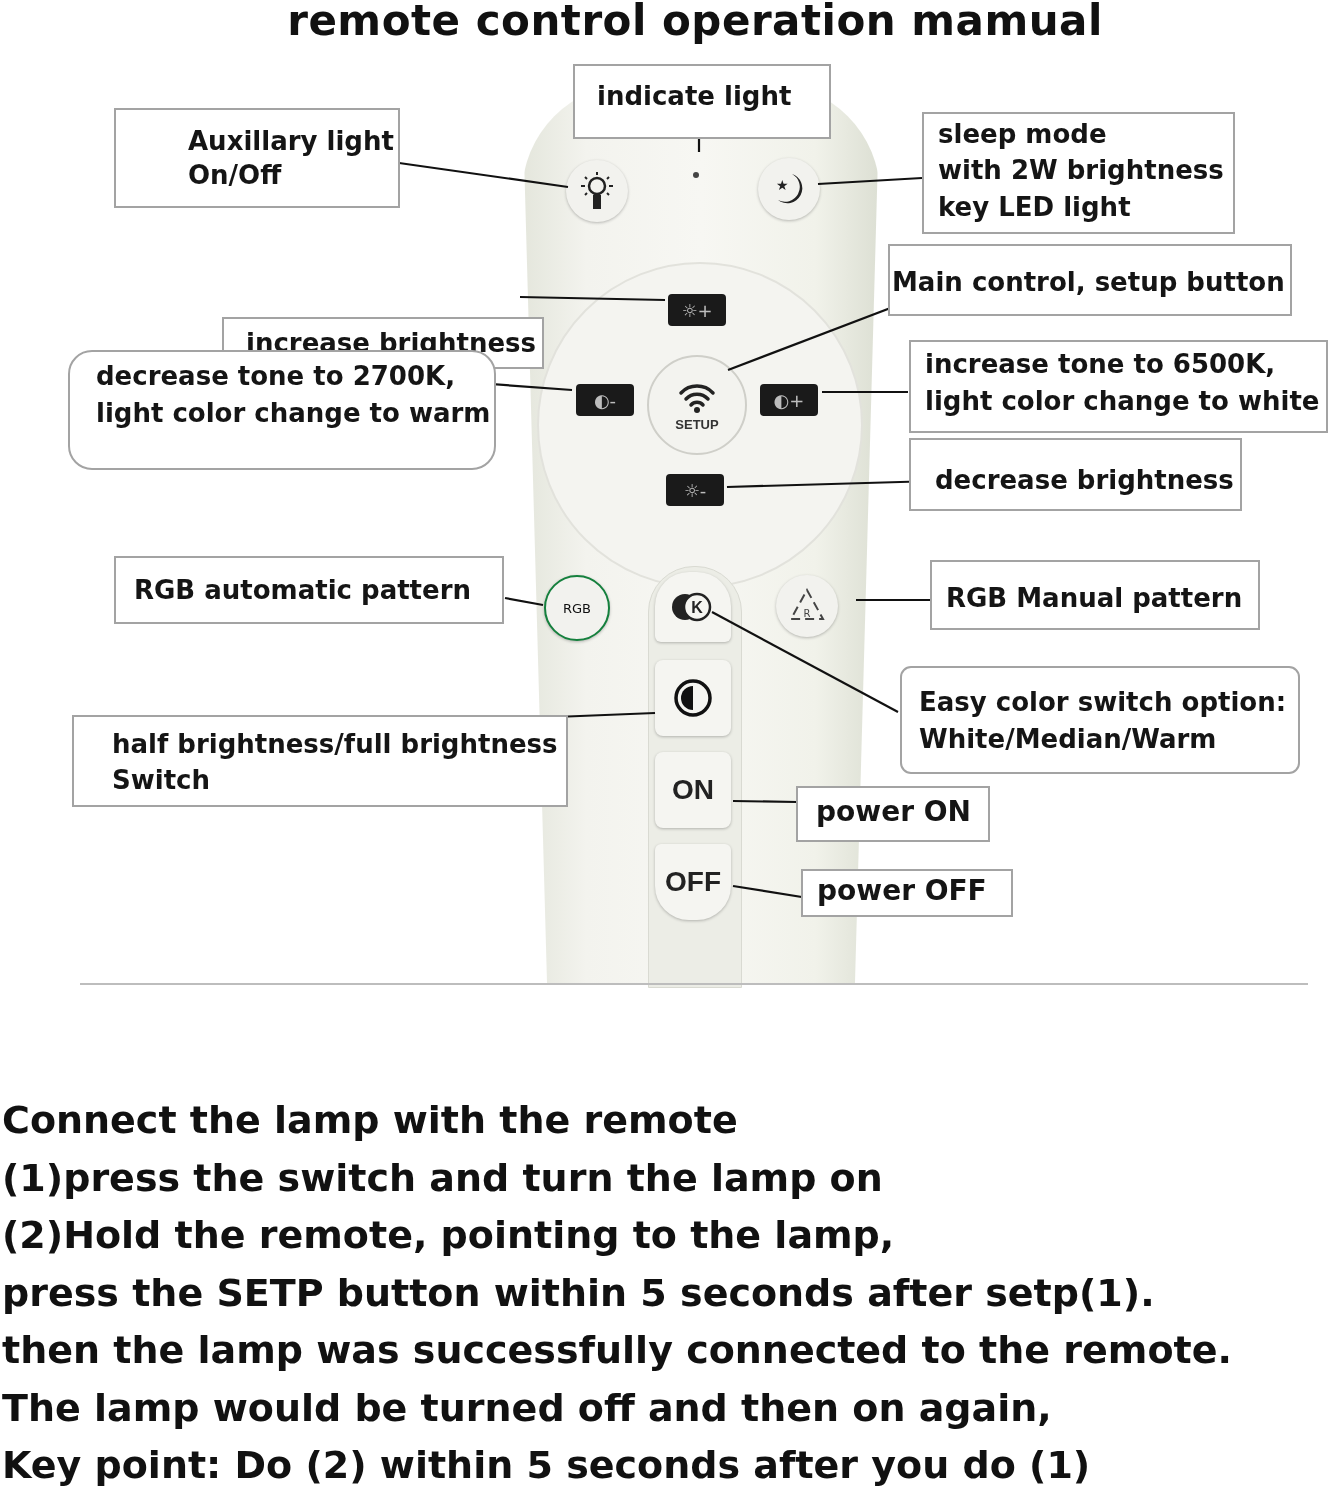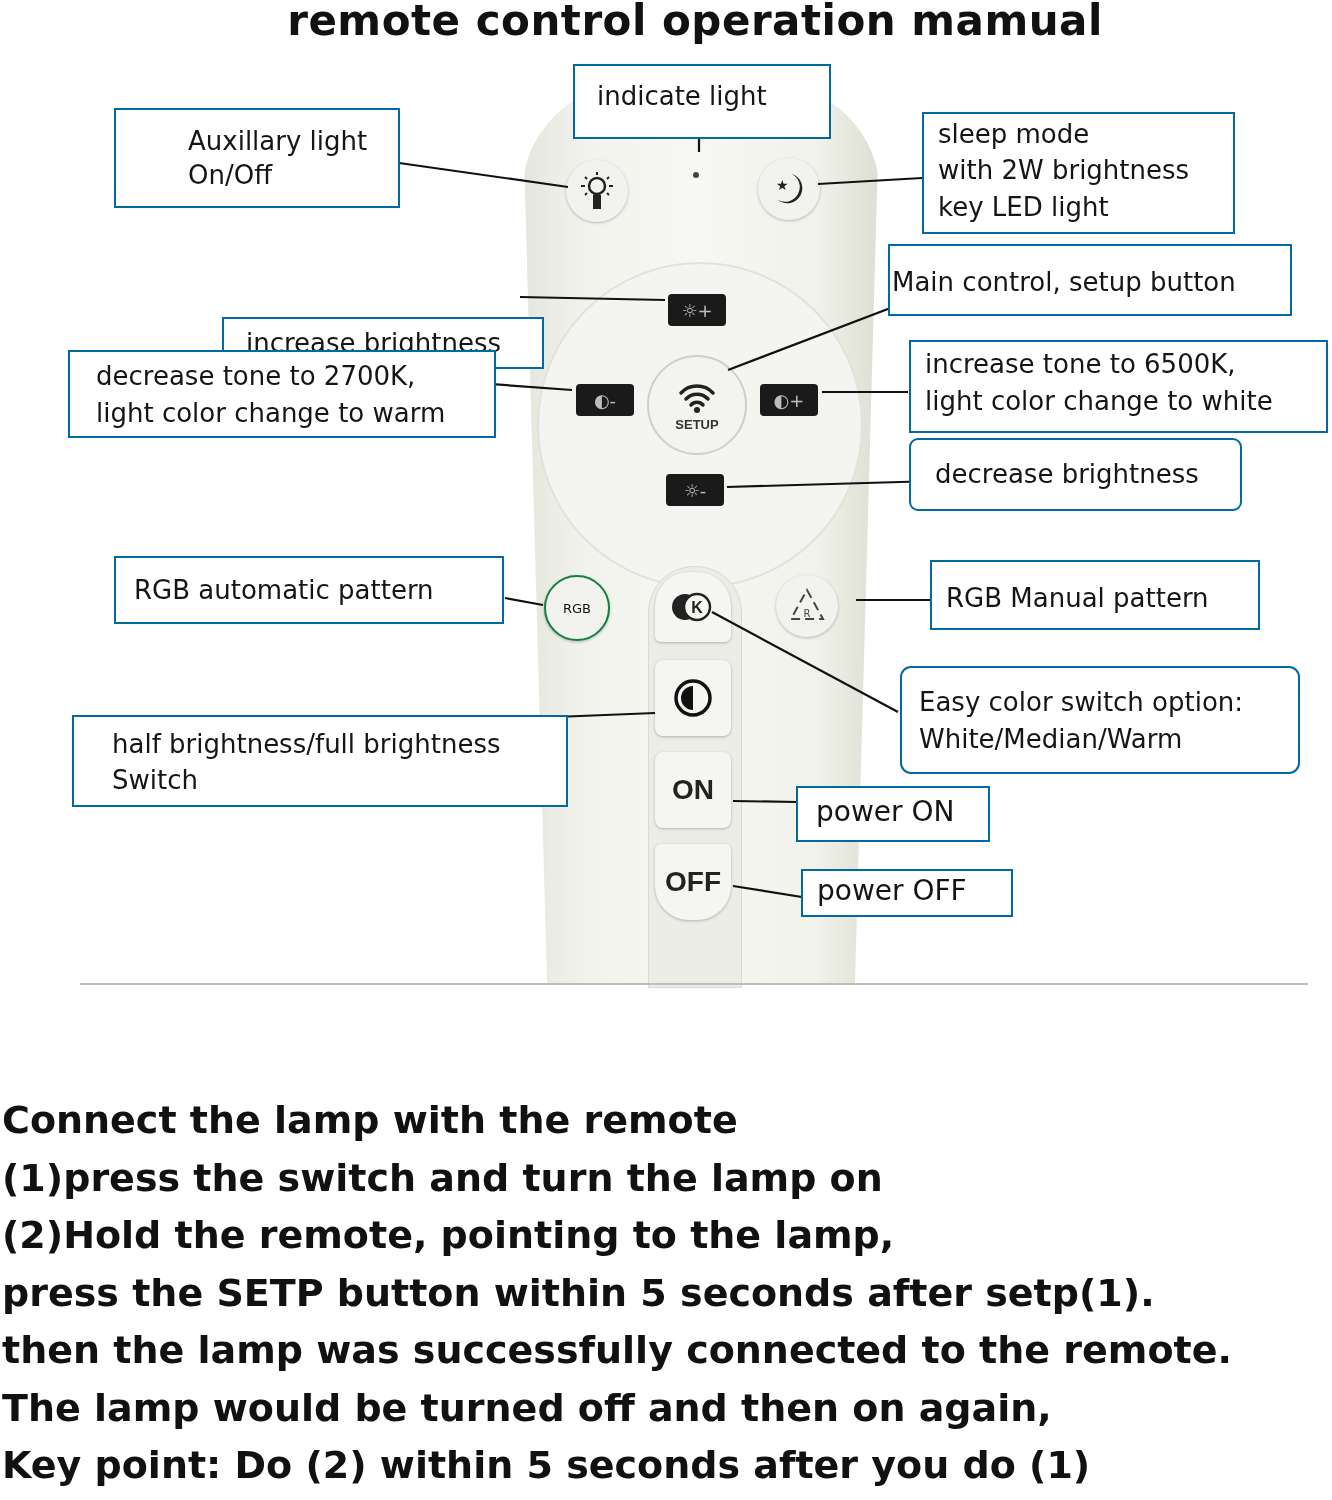--- a/index.html
+++ b/index.html
@@ -17,22 +17,22 @@
   .btn-round { position: absolute; width: 62px; height: 62px; border-radius: 50%; background: #f2f2ee;
                box-shadow: 0 1px 3px rgba(0,0,0,0.25); display: flex; align-items: center; justify-content: center; font-size: 28px; }
   .btn-dark { position: absolute; width: 58px; height: 32px; border-radius: 4px; background: #1a1a1a; color: #bdbdbd;
               display: flex; align-items: center; justify-content: center; font-size: 18px; }
   .pill { position: absolute; left: 648px; top: 566px; width: 92px; height: 420px; border-radius: 46px 46px 0 0;
           background: #ecede6; border: 1px solid #d9dad2; }
   .btn-sq { position: absolute; left: 655px; width: 76px; height: 76px; border-radius: 8px; background: #f5f5f1;
             box-shadow: 0 1px 3px rgba(0,0,0,0.25); display: flex; align-items: center; justify-content: center;
             font-weight: bold; font-size: 28px; font-family: "Liberation Sans", sans-serif; color: #222; }
   .led { position: absolute; left: 693px; top: 172px; width: 6px; height: 6px; border-radius: 50%; background: #444; }
-  .box { position: absolute; border: 2px solid #0369a1; background: #fff; box-sizing: border-box;
-         font-size: 26px; font-weight: normal; line-height: 1.42; color: #151515; padding: 0 0 0 12px; white-space: pre; }
+  .box { position: absolute; border: 2px solid #a3a3a3; background: #fff; box-sizing: border-box;
+         font-size: 26px; font-weight: bold; line-height: 1.42; color: #151515; padding: 0 0 0 12px; white-space: pre; }
   svg.lines { position: absolute; left: 0; top: 0; width: 1332px; height: 1000px; pointer-events: none; }
   .baseline { position: absolute; left: 80px; top: 983px; width: 1228px; height: 2px; background: #bdbdbd; }
   .instr { position: absolute; left: 2px; top: 1092px; font-size: 38px; font-weight: bold; line-height: 57.5px; color: #111; }
   .instr div { white-space: nowrap; }
 </style>
 </head>
 <body>
 
 <div class="title">remote control  operation mamual</div>
 
@@ -129,25 +129,25 @@
 </svg>
 
 <div class="box" style="left:573px;top:64px;width:258px;height:75px;padding-left:22px;padding-top:12px;">indicate light</div>
 <div class="box" style="left:114px;top:108px;width:286px;height:100px;padding-left:72px;padding-top:14px;line-height:1.32;">Auxillary light
 On/Off</div>
 <div class="box" style="left:922px;top:112px;width:313px;height:122px;padding-left:14px;padding-top:2px;line-height:1.4;">sleep mode
 with 2W brightness
 key LED light</div>
 <div class="box" style="left:222px;top:272px;width:322px;height:52px;padding-left:22px;padding-top:6px;margin-top:45px;">increase brightness</div>
 <div class="box" style="left:888px;top:244px;width:404px;height:72px;padding-left:2px;padding-top:18px;">Main control, setup button</div>
-<div class="box" style="left:68px;top:350px;width:428px;height:88px;padding-left:26px;padding-top:6px;line-height:1.42;">decrease tone to 2700K,
+<div class="box" style="left:68px;top:350px;width:428px;height:120px;padding-left:26px;padding-top:6px;line-height:1.42;border-radius:24px;">decrease tone to 2700K,
 light color change to warm</div>
 <div class="box" style="left:909px;top:340px;width:419px;height:93px;padding-left:14px;padding-top:4px;line-height:1.42;">increase tone to 6500K,
 light color change to white</div>
-<div class="box" style="left:909px;top:438px;width:333px;height:73px;padding-left:24px;padding-top:16px;border-radius:9px;">decrease brightness</div>
+<div class="box" style="left:909px;top:438px;width:333px;height:73px;padding-left:24px;padding-top:22px;">decrease brightness</div>
 <div class="box" style="left:114px;top:556px;width:390px;height:68px;padding-left:18px;padding-top:14px;">RGB automatic pattern</div>
 <div class="box" style="left:930px;top:560px;width:330px;height:70px;padding-left:14px;padding-top:18px;">RGB Manual pattern</div>
 <div class="box" style="left:72px;top:692px;width:496px;height:92px;padding-left:38px;padding-top:10px;line-height:1.38;margin-top:23px;">half brightness/full brightness
 Switch</div>
 <div class="box" style="left:900px;top:666px;width:400px;height:108px;padding-left:17px;padding-top:16px;line-height:1.42;border-radius:11px;">Easy color switch option:
 White/Median/Warm</div>
 <div class="box" style="left:796px;top:786px;width:194px;height:56px;padding-left:18px;padding-top:4px;font-size:28px;">power ON</div>
 <div class="box" style="left:801px;top:869px;width:212px;height:48px;padding-left:14px;padding-top:0px;font-size:28px;">power OFF</div>
 
 <div class="instr">

